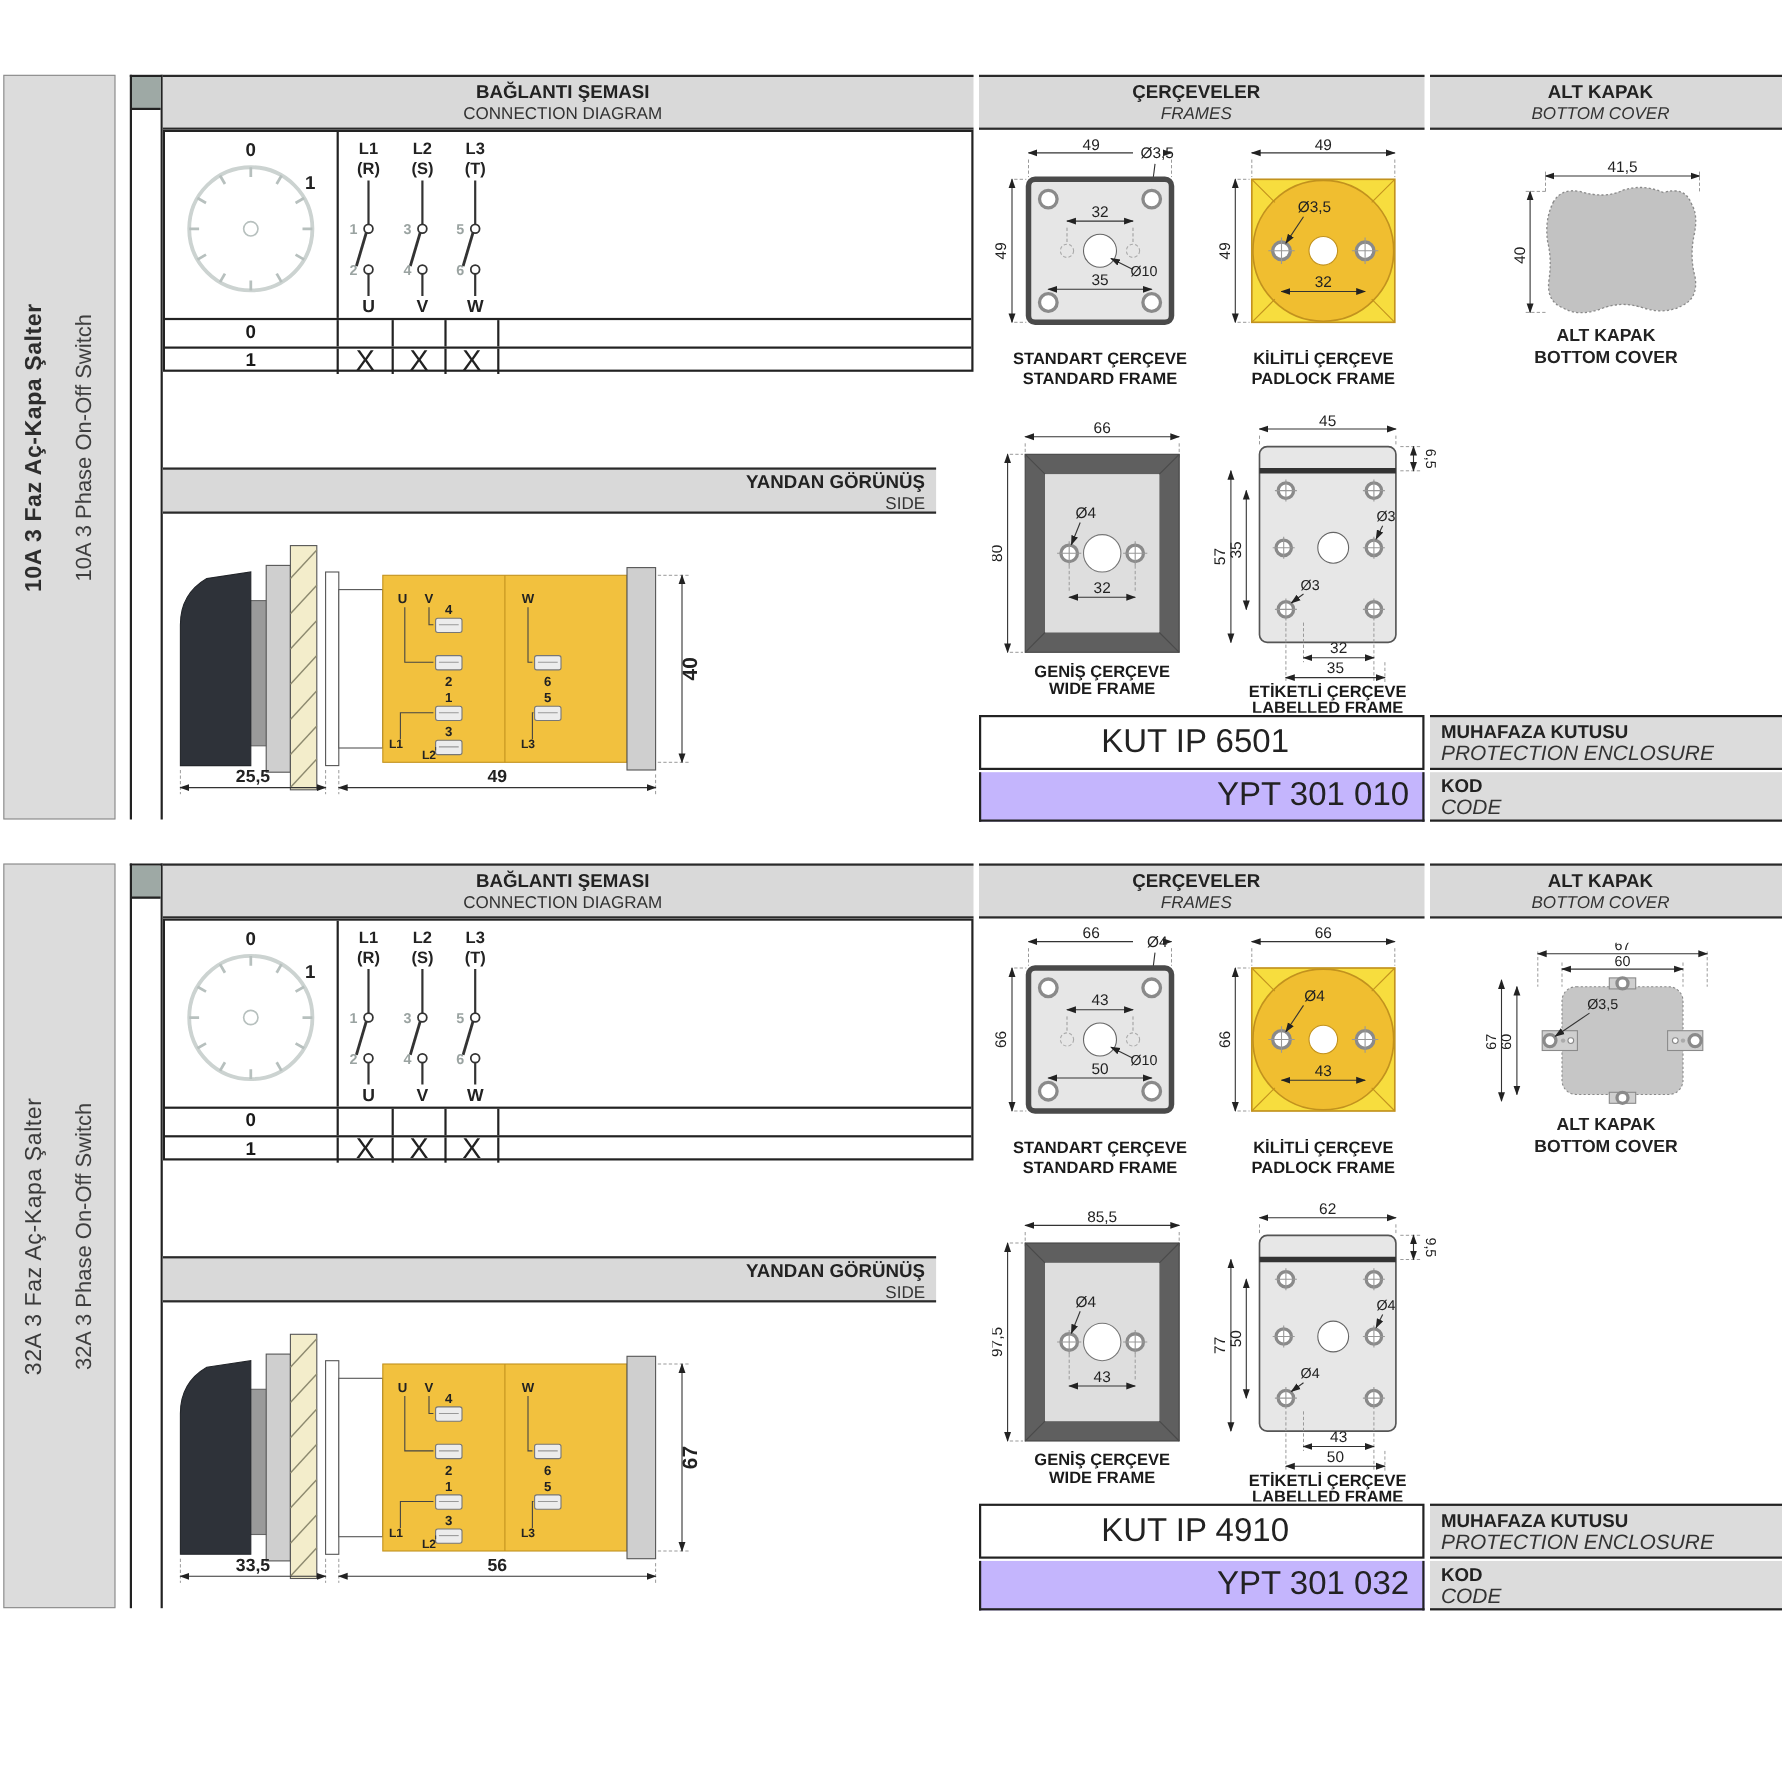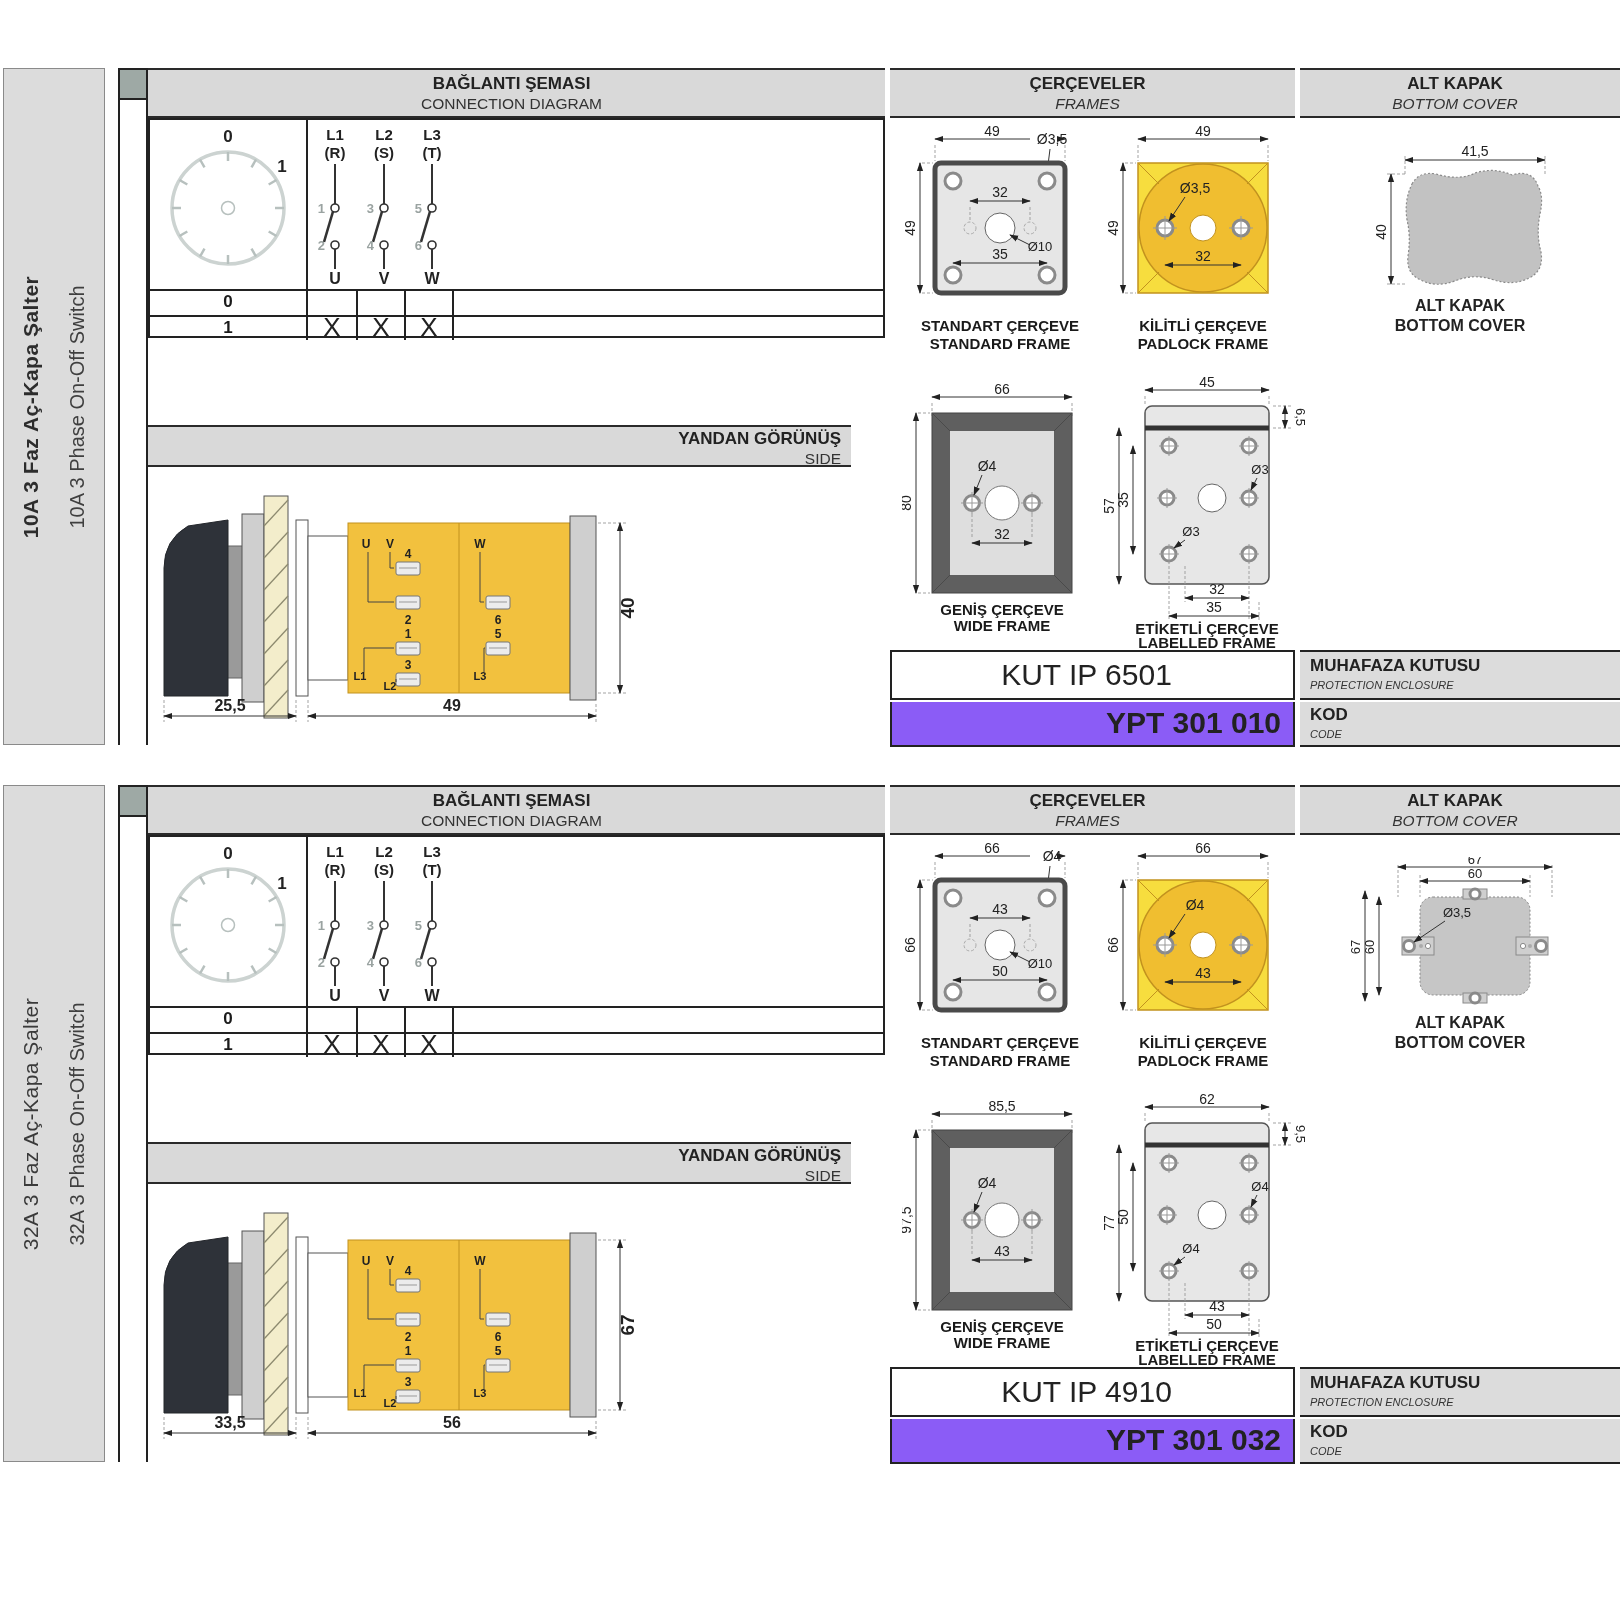--- a/index.html
+++ b/index.html
@@ -43,24 +43,24 @@
   .f-std{position:absolute;left:900px;top:55px;}
   .f-pad{position:absolute;left:1103px;top:55px;}
   .f-wide{position:absolute;left:902px;top:315px;}
   .f-lab{position:absolute;left:1097px;top:308px;}
   .cov{position:absolute;left:1335px;top:72px;}
   .cover-cap{position:absolute;left:1300px;top:228px;width:320px;text-align:center;}
   .cover-cap div{font-size:16px;font-weight:bold;line-height:20px;color:#222;}
   
   .kut-cell{position:absolute;left:890px;top:582px;width:405px;height:50px;border:2px solid #222;box-sizing:border-box;background:#fff;text-align:center;font-size:30px;line-height:45px;padding-right:12px;color:#222;}
   .kut-side{position:absolute;left:1300px;top:582px;width:320px;height:50px;background:#DCDCDC;border-top:2px solid #222;border-bottom:2px solid #222;box-sizing:border-box;padding:3px 0 0 10px;}
-  .ypt-cell{position:absolute;left:890px;top:634px;width:405px;height:45px;border:2px solid #222;border-top:none;box-sizing:border-box;background:#8b5cf6;text-align:right;font-size:30px;line-height:41px;padding-right:12px;color:#222;font-weight:bold;}
+  .ypt-cell{position:absolute;left:890px;top:634px;width:405px;height:45px;border:2px solid #222;border-top:none;box-sizing:border-box;background:#c4b5fd;text-align:right;font-size:30px;line-height:41px;padding-right:12px;color:#222;}
   .ypt-side{position:absolute;left:1300px;top:634px;width:320px;height:45px;background:#DCDCDC;border-bottom:2px solid #222;box-sizing:border-box;padding:2px 0 0 10px;}
   .cs-tr{font-size:17px;font-weight:bold;color:#222;line-height:21px;}
-  .cs-en{font-size:11px;font-style:italic;color:#333;line-height:19px;}
+  .cs-en{font-size:19px;font-style:italic;color:#333;line-height:19px;}
   
   .dl{stroke:#333;stroke-width:1;fill:none;}
   .ext{stroke:#999;stroke-width:0.9;stroke-dasharray:3 2;fill:none;}
   .dtx{font-family:"Liberation Sans",sans-serif;font-size:14px;fill:#222;}
   .dts{font-family:"Liberation Sans",sans-serif;font-size:13px;fill:#222;}
   .cap{font-family:"Liberation Sans",sans-serif;font-size:15px;font-weight:bold;fill:#1a1a1a;text-anchor:middle;}
   .hole{fill:#fff;stroke:#8a8a8a;stroke-width:3;}
   .ch{stroke:#999;stroke-width:1;}
   .term{fill:#ECECEC;stroke:#777;stroke-width:1;}
   .blk{font-family:"Liberation Sans",sans-serif;font-weight:bold;fill:#222;}

